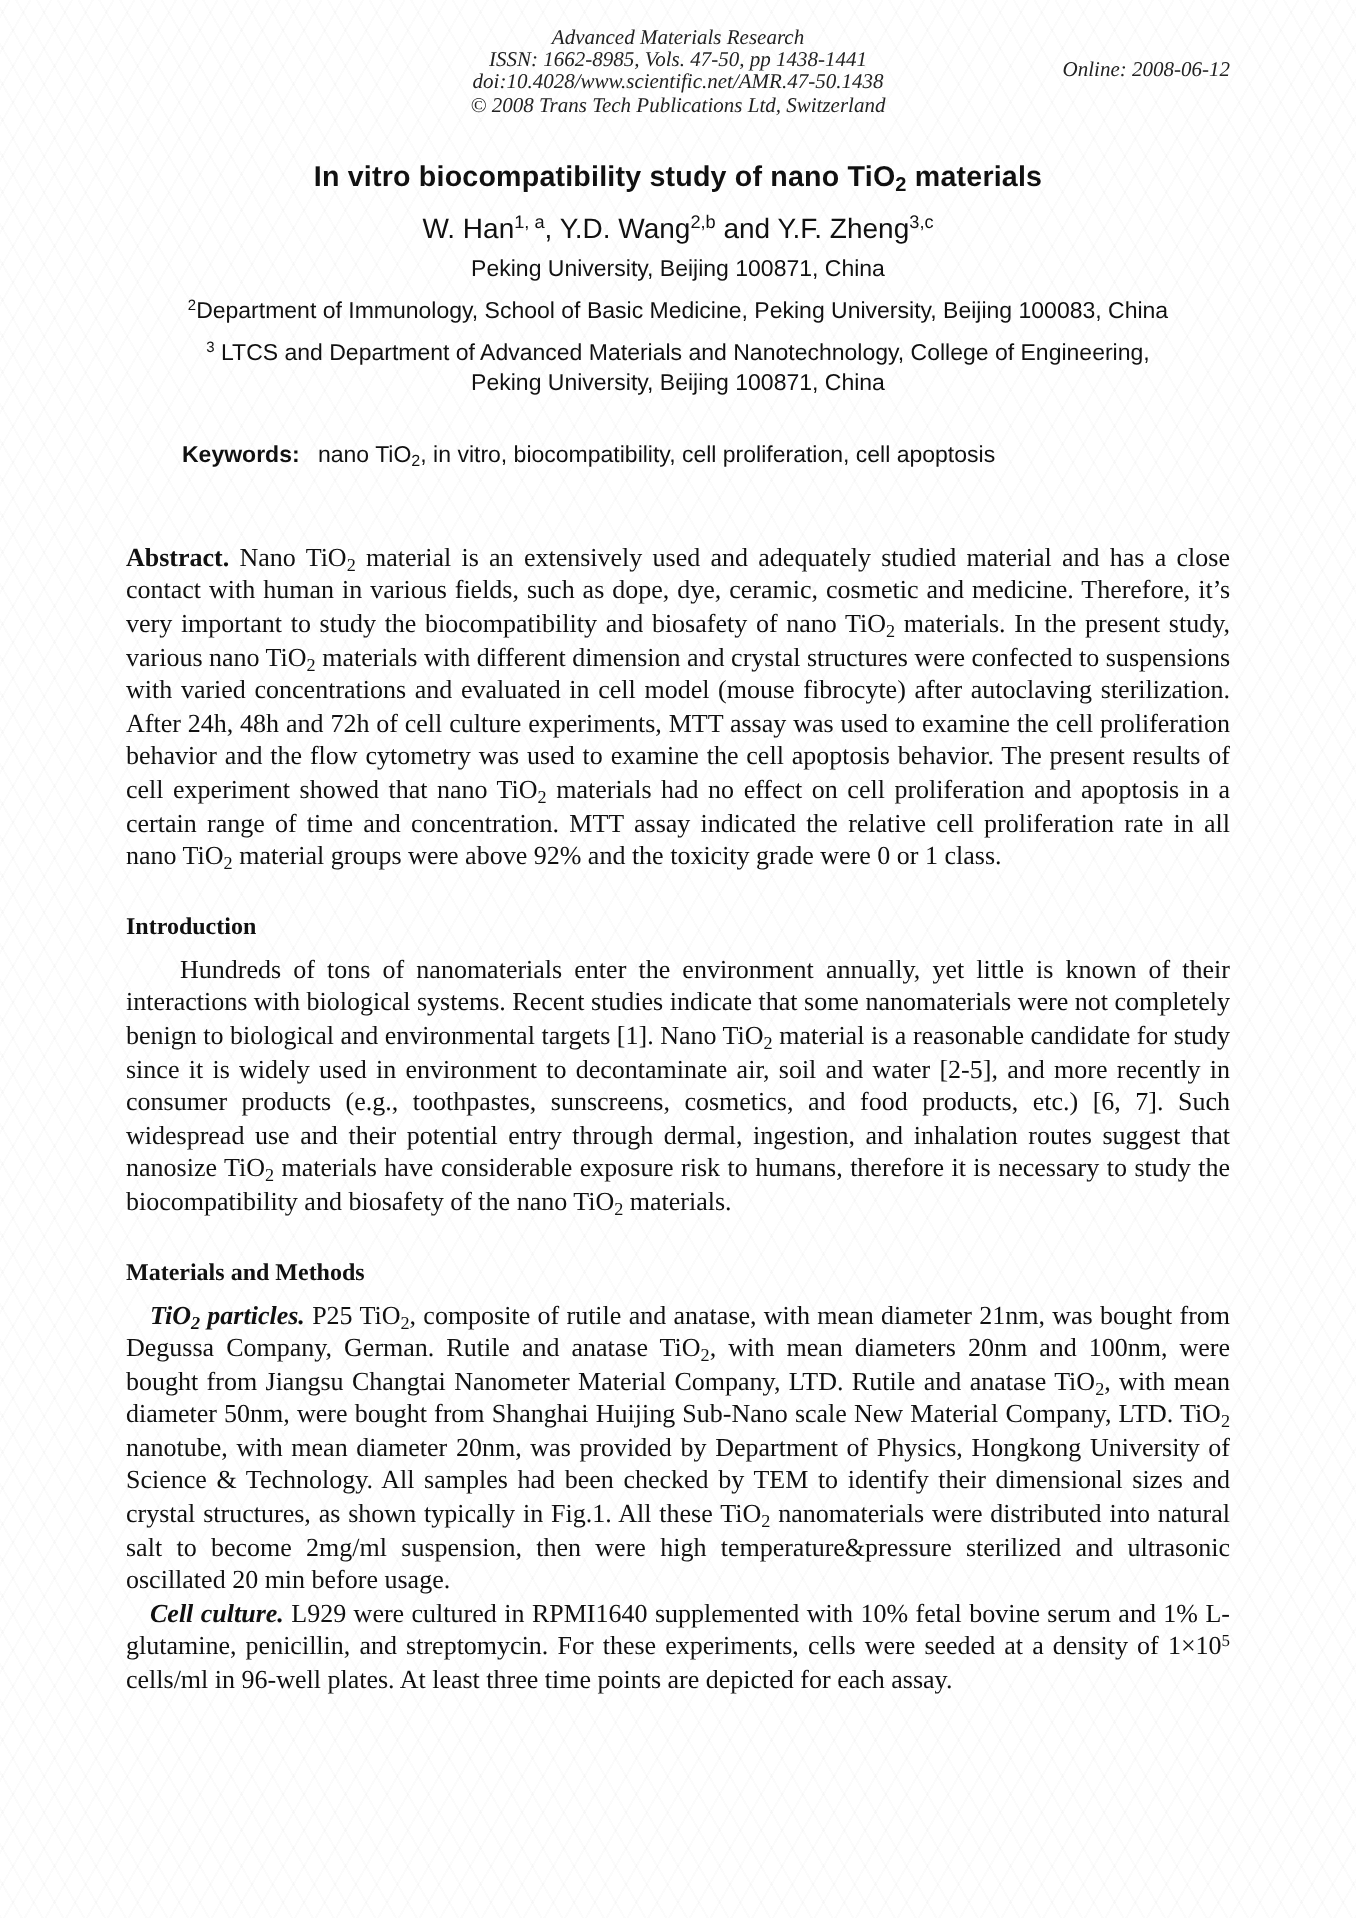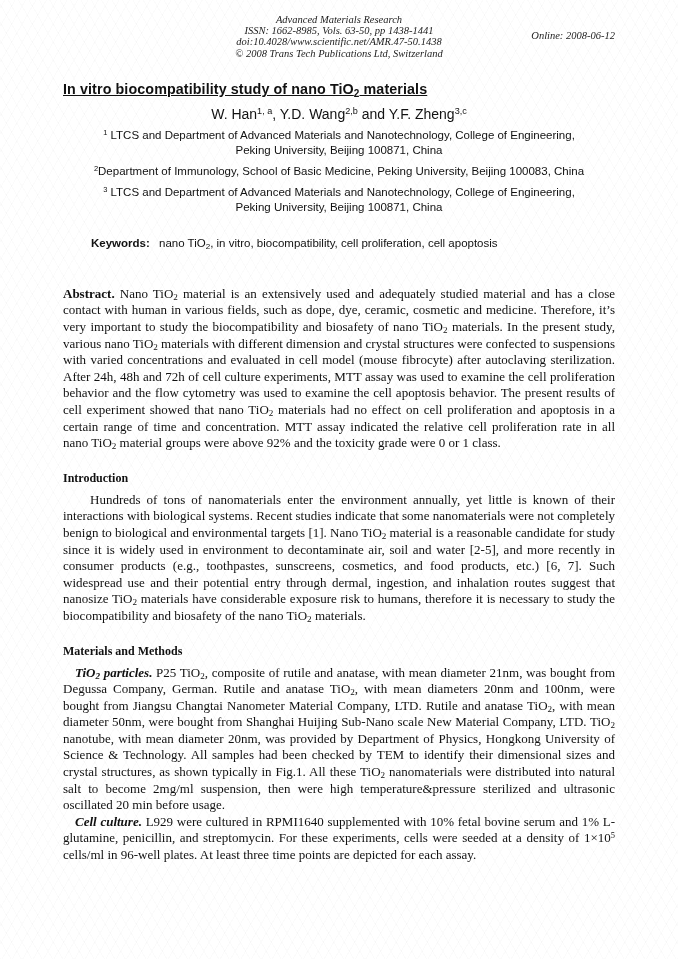--- a/index.html
+++ b/index.html
@@ -15,21 +15,21 @@
       repeating-linear-gradient(-60deg, rgba(0,0,0,0.035) 0 1px, transparent 1px 9px);
     opacity: 0.5;
   }
   .page { position: absolute; left: 63px; top: 14px; width: 552px; }
   .header-meta {
     position: relative; font-style: italic; font-size: 10.5px; line-height: 11.2px; color: #222; text-align: center;
   }
   .header-meta .online { position: absolute; right: 0; top: 16px; }
   .title {
     font-family: "Liberation Sans", sans-serif; font-weight: bold; font-size: 14.3px;
-    text-align: left; margin-top: 22px; letter-spacing: 0.1px; text-decoration: underline;
+    text-align: center; margin-top: 22px; letter-spacing: 0.1px;
   }
   .authors {
     font-family: "Liberation Sans", sans-serif; font-size: 14px;
     text-align: center; margin-top: 9px;
   }
   .affil {
     font-family: "Liberation Sans", sans-serif; font-size: 11.5px; line-height: 15px;
     text-align: center;
   }
   .affil.a1 { margin-top: 6px; }
@@ -52,34 +52,33 @@
 </style>
 </head>
 <body>
 
 <div class="watermark"></div>
 
 <div class="page">
 
   <div class="header-meta">
     <div>Advanced Materials Research</div>
-    <div>ISSN: 1662-8985, Vols. 63-50, pp 1438-1441</div>
+    <div>ISSN: 1662-8985, Vols. 47-50, pp 1438-1441</div>
     <div>doi:10.4028/www.scientific.net/AMR.47-50.1438</div>
     <div>© 2008 Trans Tech Publications Ltd, Switzerland</div>
     <div class="online">Online: 2008-06-12</div>
   </div>
 
   <div class="title"><span>In vitro biocompatibility study of nano TiO</span><sub>2</sub><span> materials</span></div>
 
   <div class="authors">
     <span>W. Han</span><sup>1, a</sup><span>, </span><span>Y.D. Wang</span><sup>2,b</sup><span> and </span><span>Y.F. Zheng</span><sup>3,c</sup>
   </div>
 
   <div class="affil a1">
-    <div><sup>1</sup><span> LTCS and Department of Advanced Materials and Nanotechnology, College of Engineering,</span></div>
     <div>Peking University, Beijing 100871, China</div>
   </div>
   <div class="affil a2">
     <div><sup>2</sup><span>Department of Immunology, School of Basic Medicine, Peking University, Beijing 100083, China</span></div>
   </div>
   <div class="affil a3">
     <div><sup>3</sup><span> LTCS and Department of Advanced Materials and Nanotechnology, College of Engineering,</span></div>
     <div>Peking University, Beijing 100871, China</div>
   </div>
 

